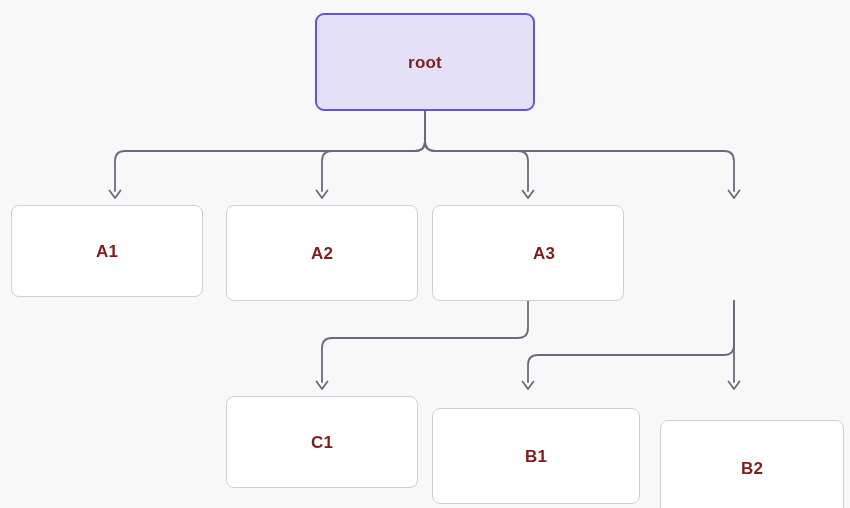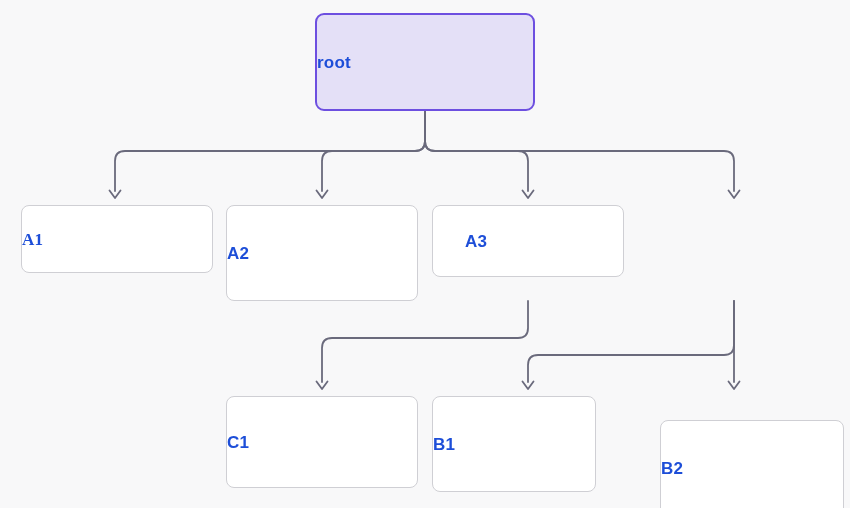--- a/index.html
+++ b/index.html
@@ -25,24 +25,25 @@
     top: 0;
     width: 850px;
     height: 508px;
     pointer-events: none;
   }
   .node {
     position: absolute;
     box-sizing: border-box;
     display: flex;
     align-items: center;
+    justify-content: center;
     border-radius: 8px;
     background: #ffffff;
     border: 1.4px solid #cfcfd4;
-    color: #1d4ed8;
+    color: #7f1d1d;
     font-size: 17px;
     font-weight: bold;
     letter-spacing: 0.2px;
     user-select: none;
   }
   .node.root-node {
     background: #e4e0f7;
     border: 2px solid #6d4fe0;
     border-radius: 9px;
   }
@@ -69,38 +70,38 @@
       <path d="M728.5,190.5 L734,198 L739.5,190.5" fill="none" stroke="#6a6a7c" stroke-width="1.8" stroke-linecap="round" stroke-linejoin="round"></path>
       <path d="M316.5,381.5 L322,389 L327.5,381.5" fill="none" stroke="#6a6a7c" stroke-width="1.8" stroke-linecap="round" stroke-linejoin="round"></path>
       <path d="M522.5,381.5 L528,389 L533.5,381.5" fill="none" stroke="#6a6a7c" stroke-width="1.8" stroke-linecap="round" stroke-linejoin="round"></path>
       <path d="M728.5,381.5 L734,389 L739.5,381.5" fill="none" stroke="#6a6a7c" stroke-width="1.8" stroke-linecap="round" stroke-linejoin="round"></path>
     </svg>
 
   <div class="node root-node" style="left:315px; top:13px; width:220px; height:98px;">
     <span class="node-label">root</span>
   </div>
 
-  <div class="node" style="left:21px; top:205px; width:192px; height:68px;font-family:Liberation Serif, serif;">
+  <div class="node" style="left:11px; top:205px; width:192px; height:92px;">
     <span class="node-label">A1</span>
   </div>
 
   <div class="node" style="left:226px; top:205px; width:192px; height:96px;">
     <span class="node-label">A2</span>
   </div>
 
-  <div class="node" style="left:432px; top:205px; width:192px; height:72px;padding-left:32px;">
+  <div class="node" style="left:432px; top:205px; width:192px; height:96px;padding-left:32px;">
     <span class="node-label">A3</span>
   </div>
 
 
   <div class="node" style="left:226px; top:396px; width:192px; height:92px;">
     <span class="node-label">C1</span>
   </div>
 
-  <div class="node" style="left:432px; top:396px; width:164px; height:96px;">
+  <div class="node" style="left:432px; top:408px; width:208px; height:96px;">
     <span class="node-label">B1</span>
   </div>
 
   <div class="node" style="left:638px; top:420px; width:184px; height:96px;margin-left:22px;">
     <span class="node-label">B2</span>
   </div>
 
 </div>
 
 </body></html>

